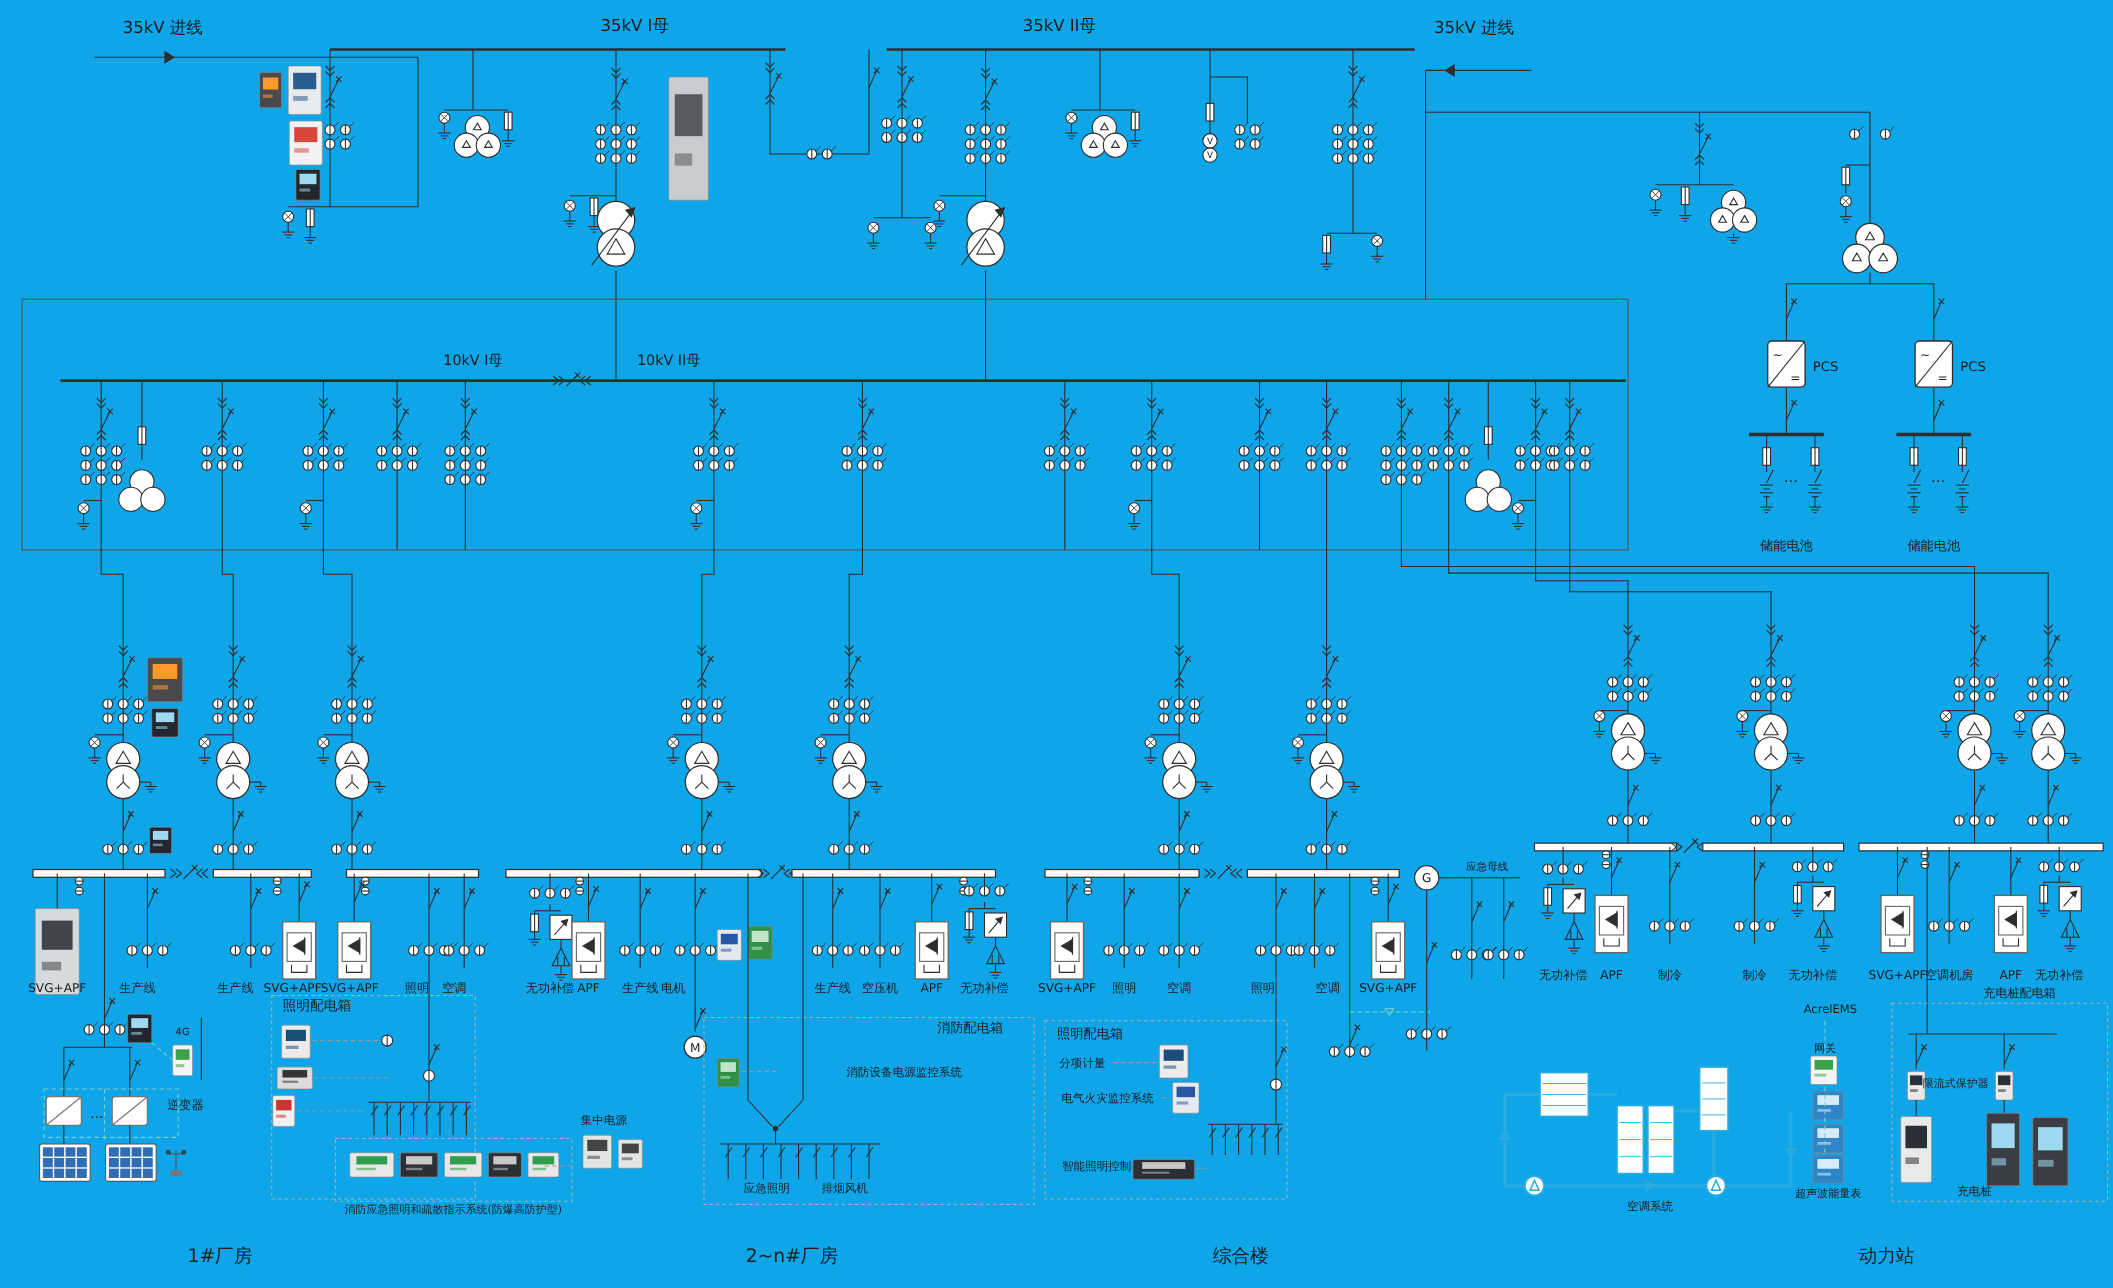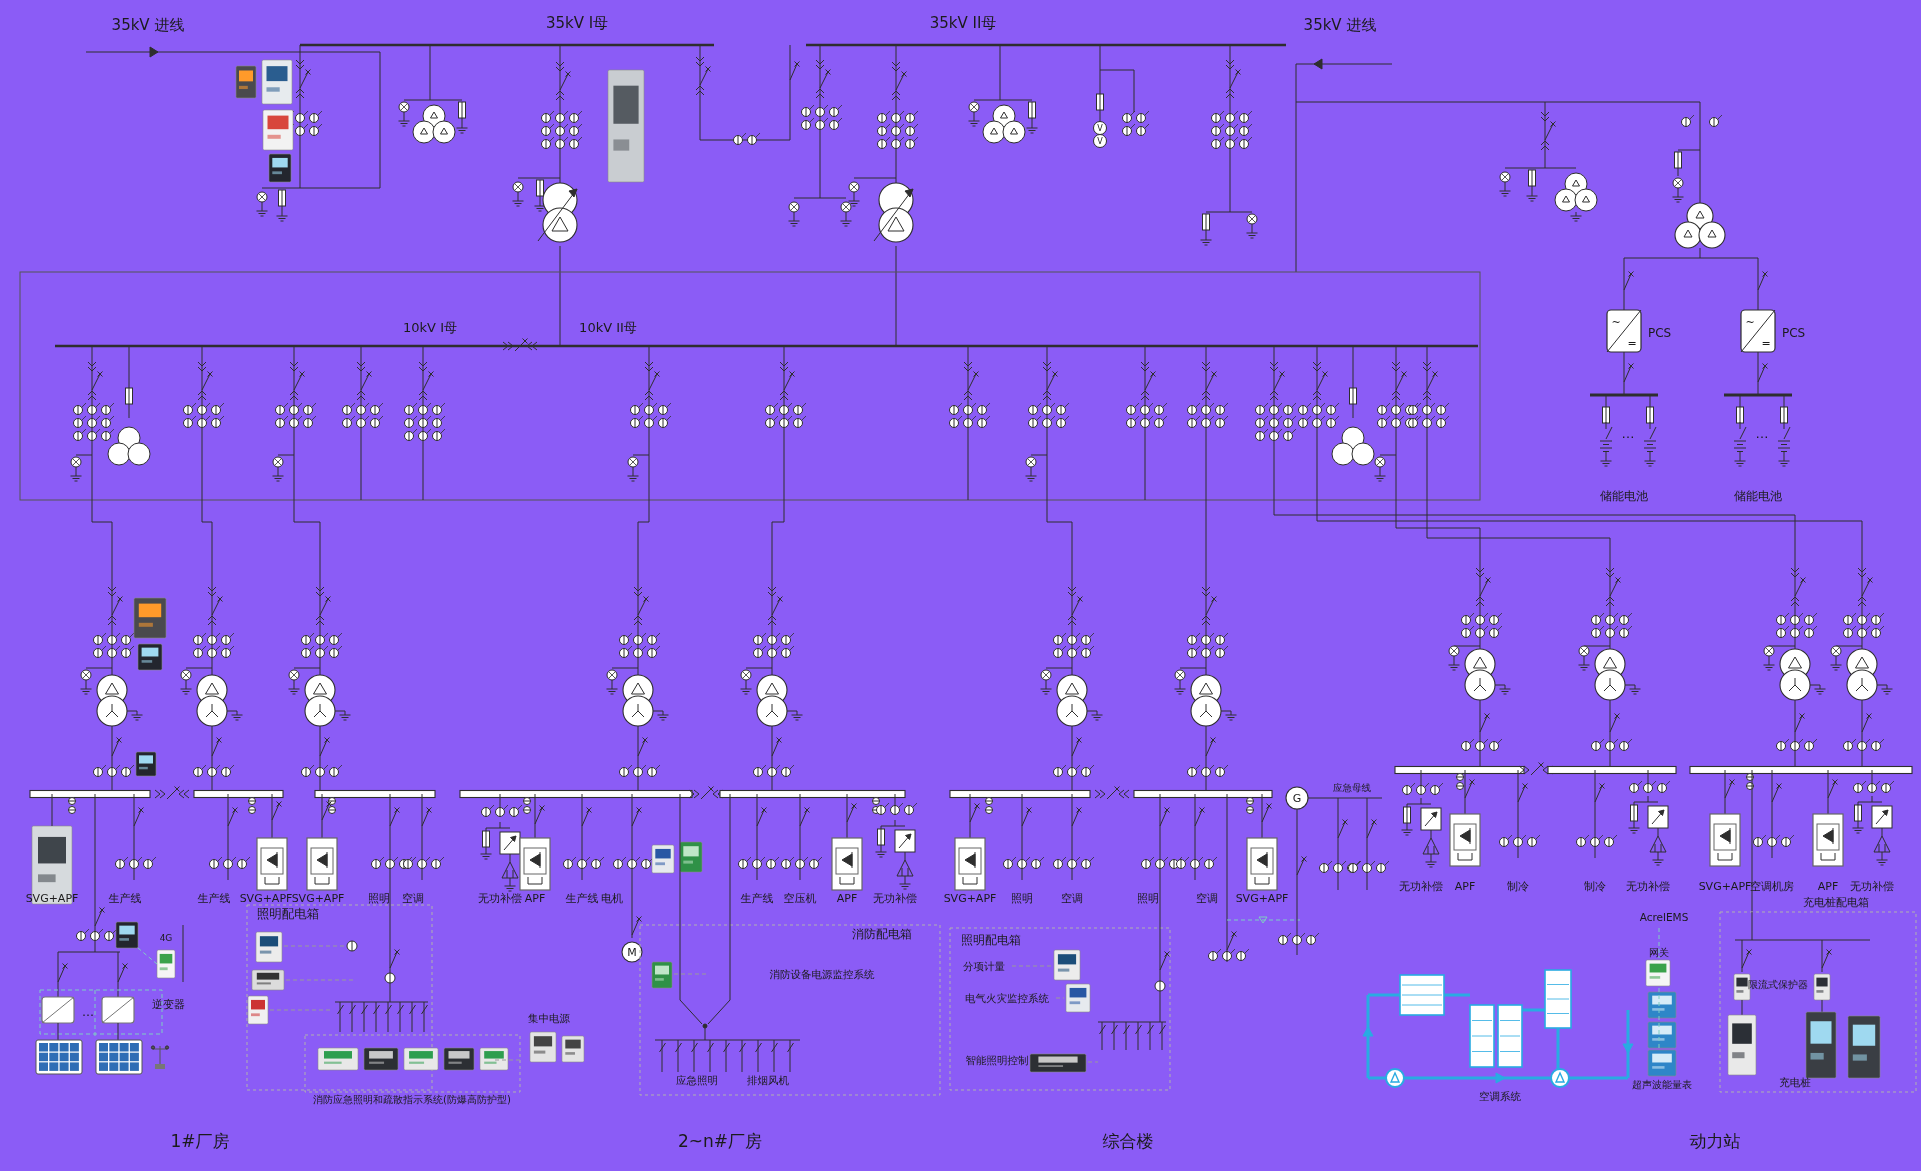--- a/index.html
+++ b/index.html
@@ -1,16 +1,16 @@
 <!DOCTYPE html>
 <html><head>
 <meta charset="utf-8">
 <style>
   html,body{margin:0;padding:0;background:#fff;font-family:"DejaVu Sans","Liberation Sans",sans-serif;}
-  #stage{position:relative;width:1921px;height:1171px;background:#8b5cf6;overflow:hidden;}
+  #stage{position:relative;width:1921px;height:1171px;background:#0ea5e9;overflow:hidden;}
   svg{position:absolute;left:0;top:0;}
   svg text{fill:#1b1b1b;}
 </style>
 </head>
 <body>
 
 <div id="stage">
   <svg id="c" width="1921" height="1171" viewBox="0 0 1921 1171">
       <g>
         <text x="148" y="30" font-size="15" text-anchor="middle" fill="#1b1b1b">35kV 进线</text>

